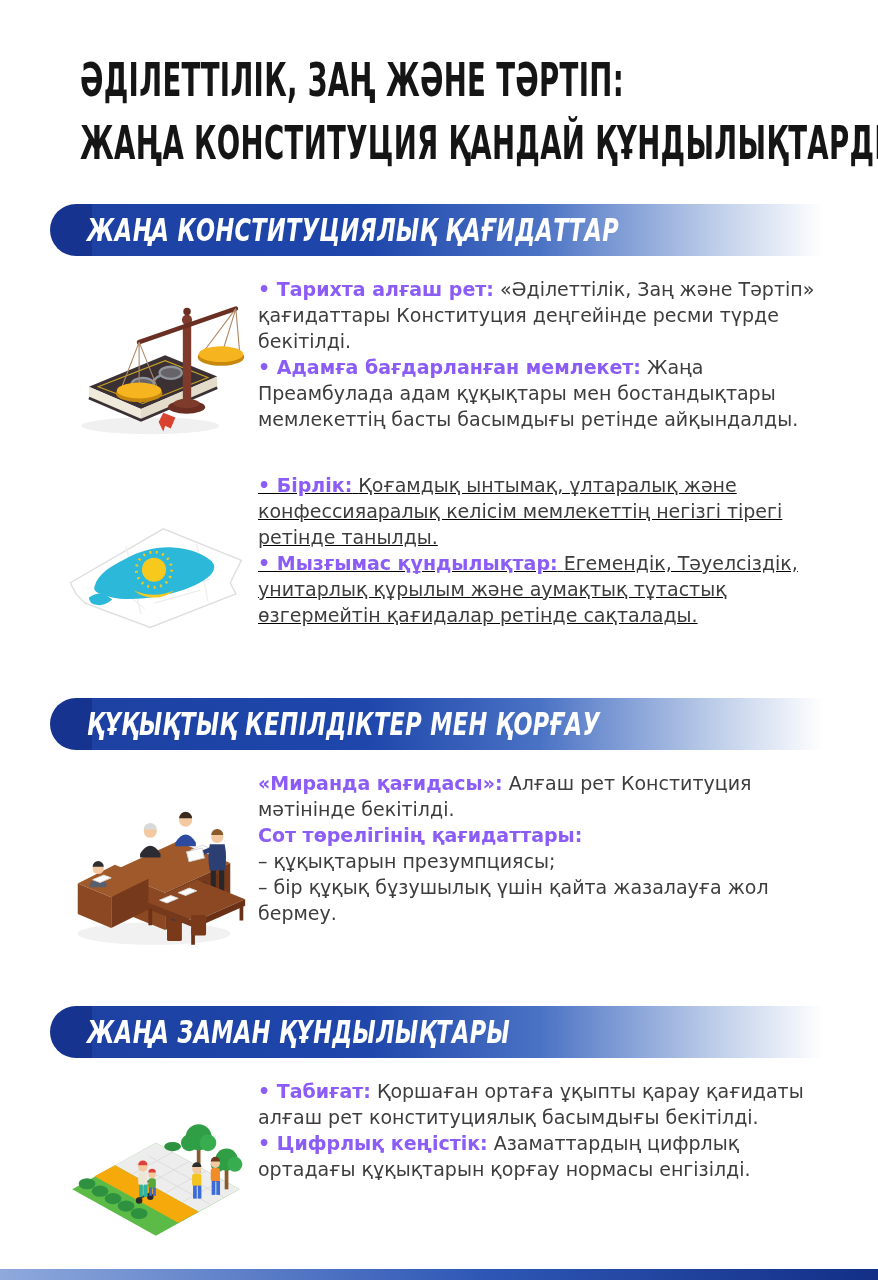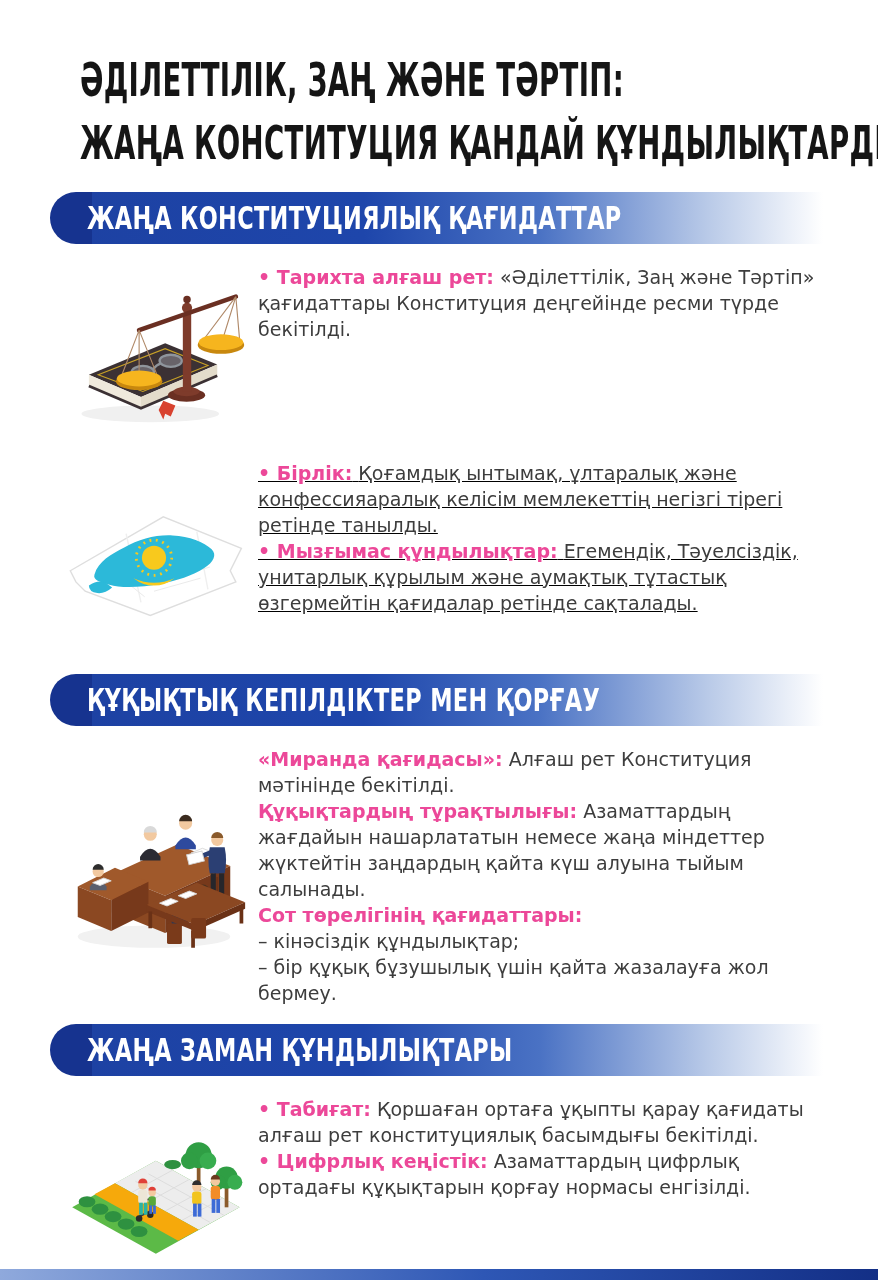--- a/index.html
+++ b/index.html
@@ -2,34 +2,34 @@
 <html><head>
 <meta charset="utf-8">
 <style>
   * { margin:0; padding:0; box-sizing:border-box; }
   body { background:#ffffff; font-family:"DejaVu Sans", sans-serif; }
   .page { position:relative; width:878px; height:1280px; background:#ffffff; overflow:hidden; }
 
   .title { margin:54px 0 0 80px; color:#151515; font-weight:700; line-height:52px; }
   .title .cond { display:inline-block; transform:scaleX(0.60); transform-origin:0 50%; white-space:nowrap; font-size:46px; letter-spacing:0.5px; }
 
-  .banner { position:relative; margin-left:57px; margin-top:12px; width:766px; height:52px;
+  .banner { position:relative; margin-left:57px; margin-top:24px; width:766px; height:52px;
             border-radius:27px 0 0 27px;
             background:linear-gradient(90deg,#1d41a2 0%, #1e46ab 40%, #4a72c4 63%, #b9cae8 85%, #ffffff 100%);
-            display:flex; align-items:center; padding-left:30px; }
+            display:flex; align-items:center; padding-left:30px;font-style:italic; }
   .banner::before { content:""; position:absolute; left:-7px; top:0; width:42px; height:52px;
             background:#16338f; border-radius:27px 0 0 27px; }
   .banner .btxt { position:relative; z-index:1; color:#ffffff; font-weight:700; font-size:32px;
             display:inline-block; transform:scaleX(0.70); transform-origin:0 50%; white-space:nowrap; letter-spacing:0.5px; }
 
   .section-body { display:flex; margin-left:58px; padding:12px 0 6px; }
   .illus { width:192px; display:flex; align-items:center; justify-content:center; flex-shrink:0; }
   .content { width:566px; margin-left:8px; color:#3d3d3d; font-size:19px; line-height:26px; padding-top:8px; }
   .content p { margin:0; }
-  .content .b { font-weight:700; color:#ec4899; }
+  .content .b { font-weight:700; color:#8b5cf6; }
 
   .mh1 { min-height:196px; } .mh2 { min-height:222px;text-decoration:underline; } .mh3 { min-height:232px; } .mh4 { min-height:212px; }
 
   .bottom-bar { position:absolute; left:0; bottom:0; width:878px; height:11px;
             background:linear-gradient(90deg,#8fa9dc 0%, #2e57b5 55%, #132f86 100%); }
 </style>
 </head>
 <body>
 
 <div class="page">
@@ -69,20 +69,22 @@
         </g>
         <ellipse cx="84" cy="131" rx="25" ry="9.5" fill="#c8880e"></ellipse>
         <ellipse cx="84" cy="128" rx="24" ry="8.5" fill="#f6b51e"></ellipse>
         <ellipse cx="172" cy="92" rx="25" ry="9.5" fill="#c8880e"></ellipse>
         <ellipse cx="172" cy="89" rx="24" ry="8.5" fill="#f6b51e"></ellipse>
       </svg>
     </div>
     <div class="content">
       <p><span class="b">• Тарихта алғаш рет:</span>
         <span>«Әділеттілік, Заң және Тәртіп» қағидаттары Конституция деңгейінде ресми түрде бекітілді.</span></p>
+      <p><span class="b">• Адамға бағдарланған мемлекет:</span>
+        <span>Жаңа Преамбулада адам құқықтары мен бостандықтары мемлекеттің басты басымдығы ретінде айқындалды.</span></p>
     </div>
   </div>
 
   <div class="section-body mh2">
     <div class="illus">
       <svg width="186" height="132" viewBox="0 0 200 140">
         <path d="M10,88 L110,30 L194,64 L182,88 L188,100 L96,136 L26,110 L16,100 Z" fill="#ffffff" stroke="#dedede" stroke-width="1.5"></path>
         <path d="M70,48 L86,122 M146,46 L158,108" stroke="#efefef" stroke-width="1.5"></path>
         <path d="M120,96 L160,84 M100,110 L150,96 M60,92 L90,116" stroke="#e8e8e8" stroke-width="1"></path>
         <path d="M36,92 C40,78 54,70 68,63 C84,54 102,49 120,50 C138,51 154,57 162,65 C168,71 164,79 154,85 C142,93 124,99 106,102 C88,106 64,107 52,103 C42,100 34,98 36,92 Z" fill="#2cb9d9"></path>
@@ -148,26 +150,24 @@
         <path d="M144,149 L198,125 L198,132 L144,156 Z" fill="#6a3116"></path>
         <path d="M96,135 v18 M142,156 v18 M194,132 v16" stroke="#6a3116" stroke-width="4"></path>
         <path d="M106,126 l12,-5 l8,3 l-12,5 z M126,118 l12,-5 l8,3 l-12,5 z" fill="#ffffff" stroke="#d8d8d8"></path>
         <rect x="114" y="148" width="16" height="22" fill="#7a3a1a" rx="2"></rect>
         <rect x="140" y="142" width="16" height="22" fill="#7a3a1a" rx="2"></rect>
       </svg>
     </div>
     <div class="content">
       <p><span class="b">«Миранда қағидасы»:</span>
         <span>Алғаш рет Конституция мәтінінде бекітілді.</span></p>
-      <p><span class="b">Құқықтардың тұрақтылығы:</span>
-        <span>Азаматтардың жағдайын нашарлататын немесе жаңа міндеттер жүктейтін заңдардың қайта күш алуына тыйым салынады.</span></p>
       <p><span class="b">Сот төрелігінің қағидаттары:</span>
         <span></span></p>
       <p><span class="b"></span>
-        <span>– кінәсіздік құндылықтар;</span></p>
+        <span>– құқықтарын презумпциясы;</span></p>
       <p><span class="b"></span>
         <span>– бір құқық бұзушылық үшін қайта жазалауға жол бермеу.</span></p>
     </div>
   </div>
 
   <div class="banner">
     <span class="btxt">ЖАҢА ЗАМАН ҚҰНДЫЛЫҚТАРЫ</span>
   </div>
   <div class="section-body mh4">
     <div class="illus">

